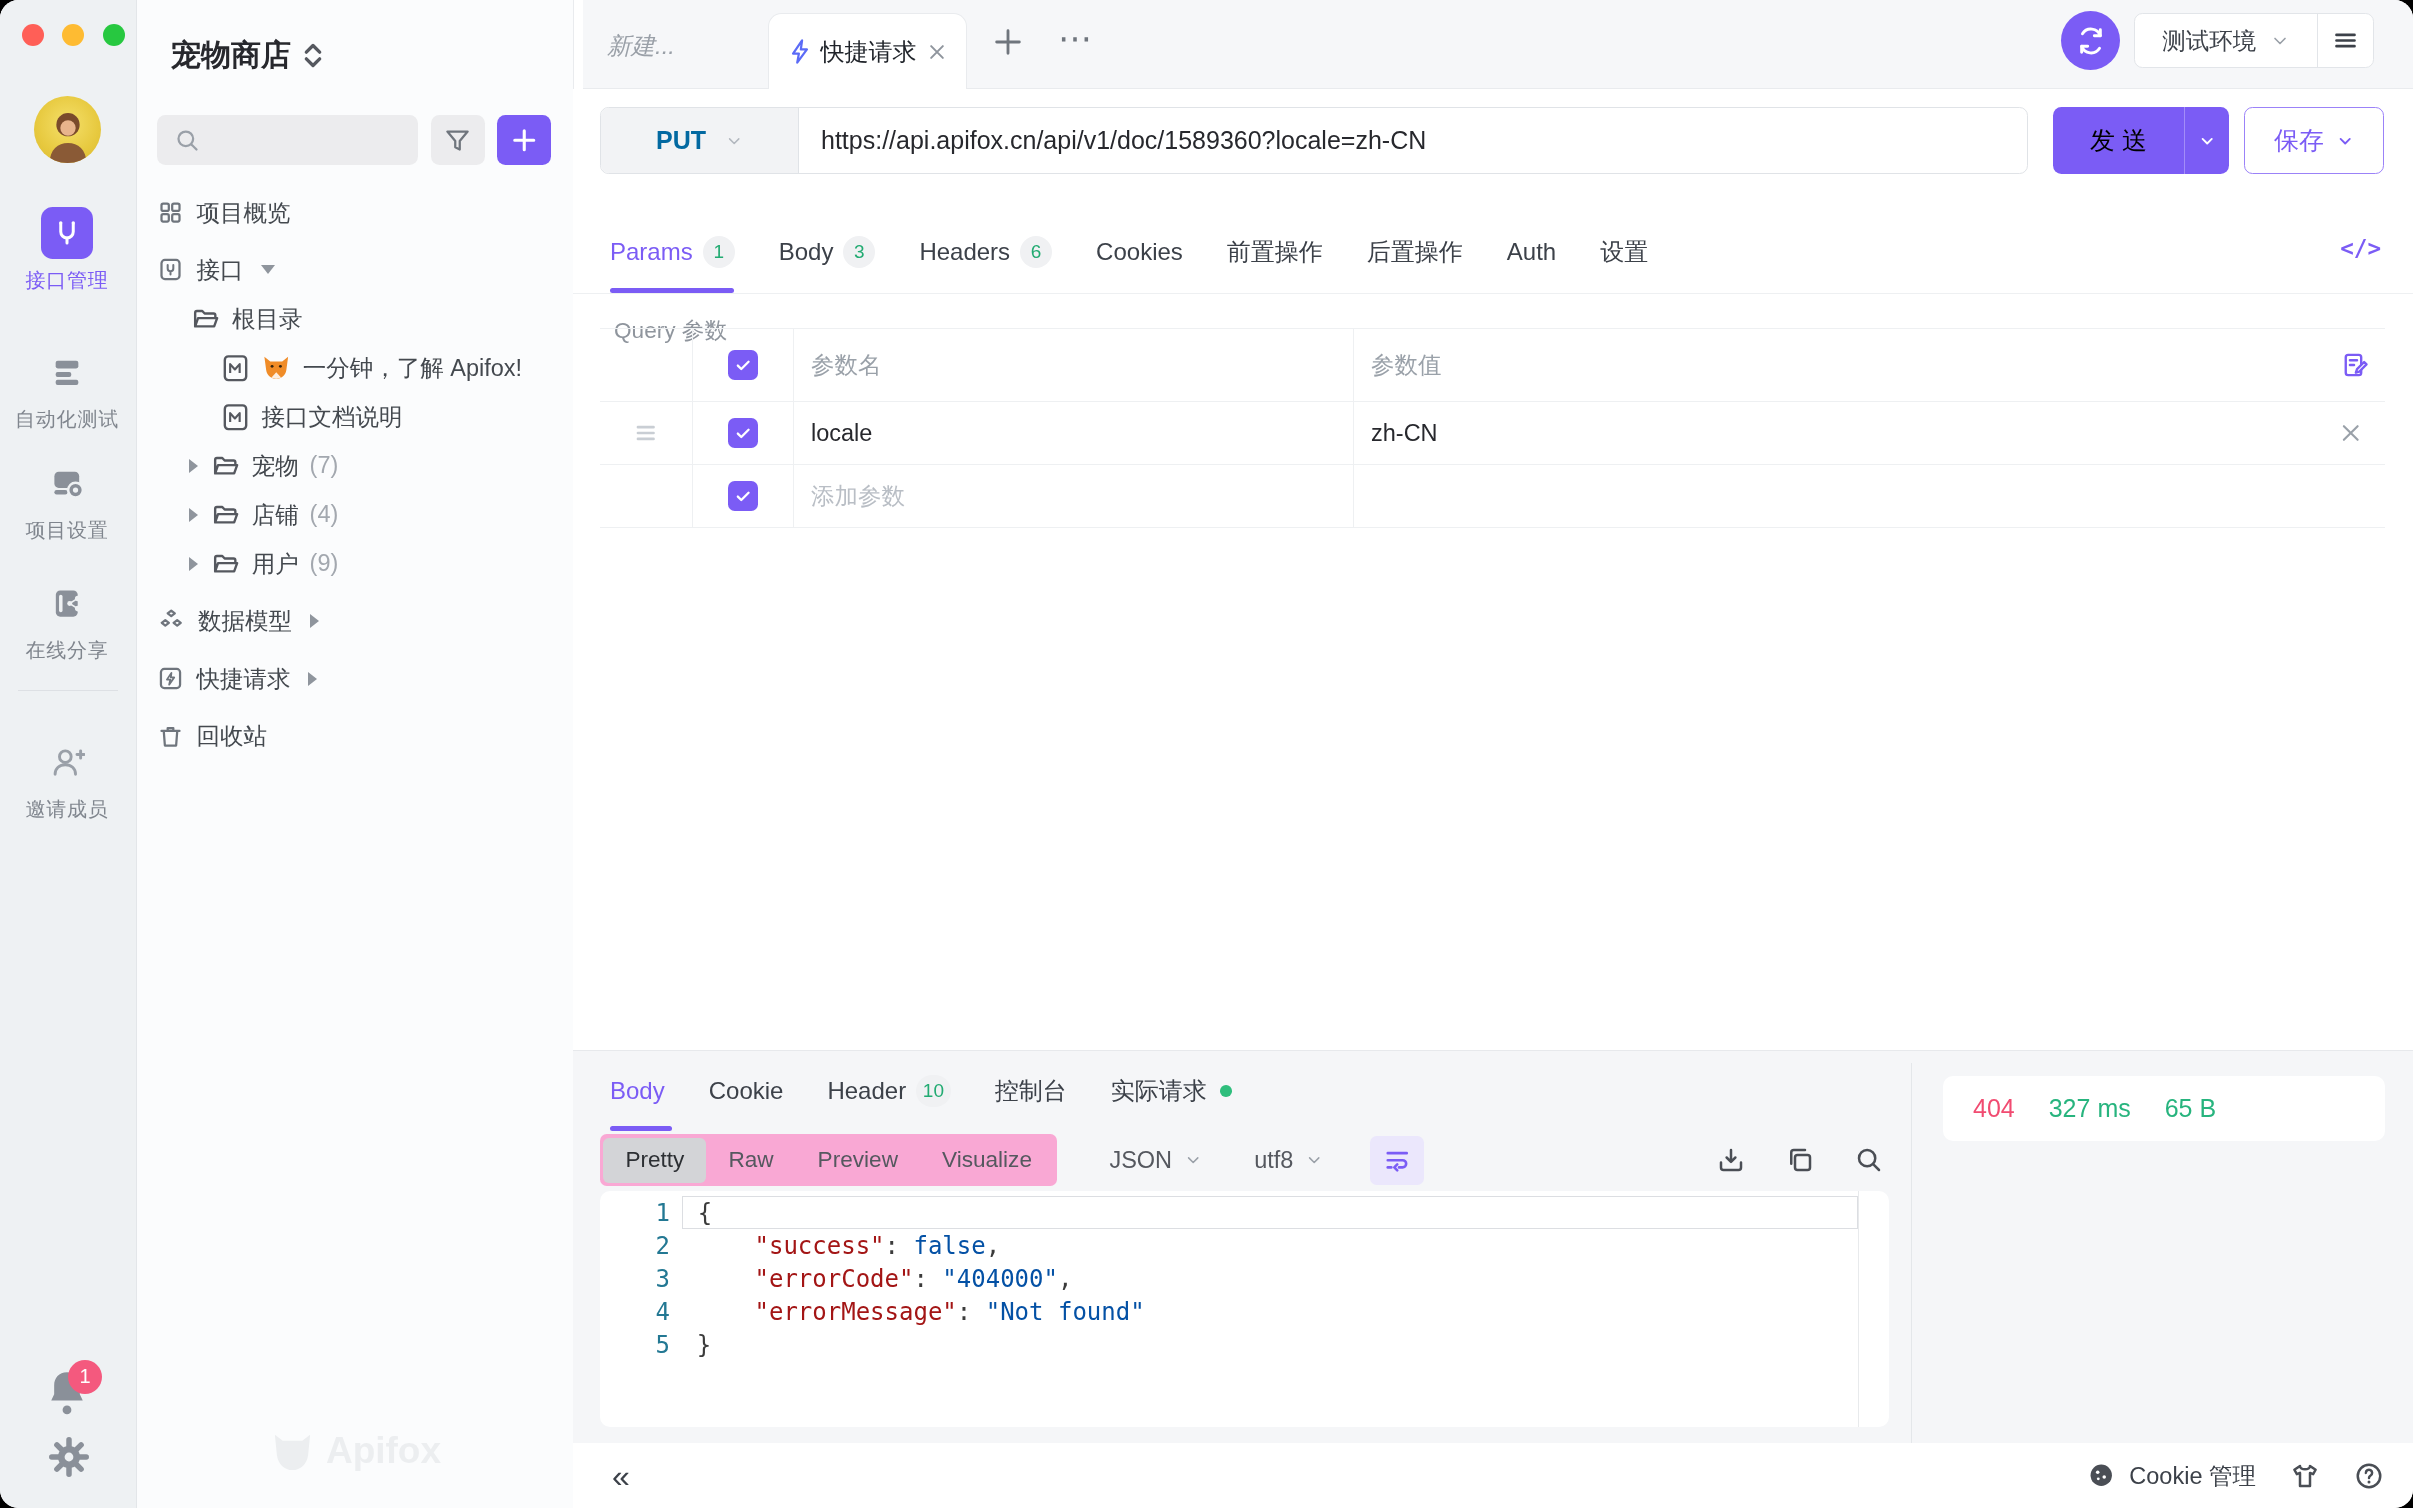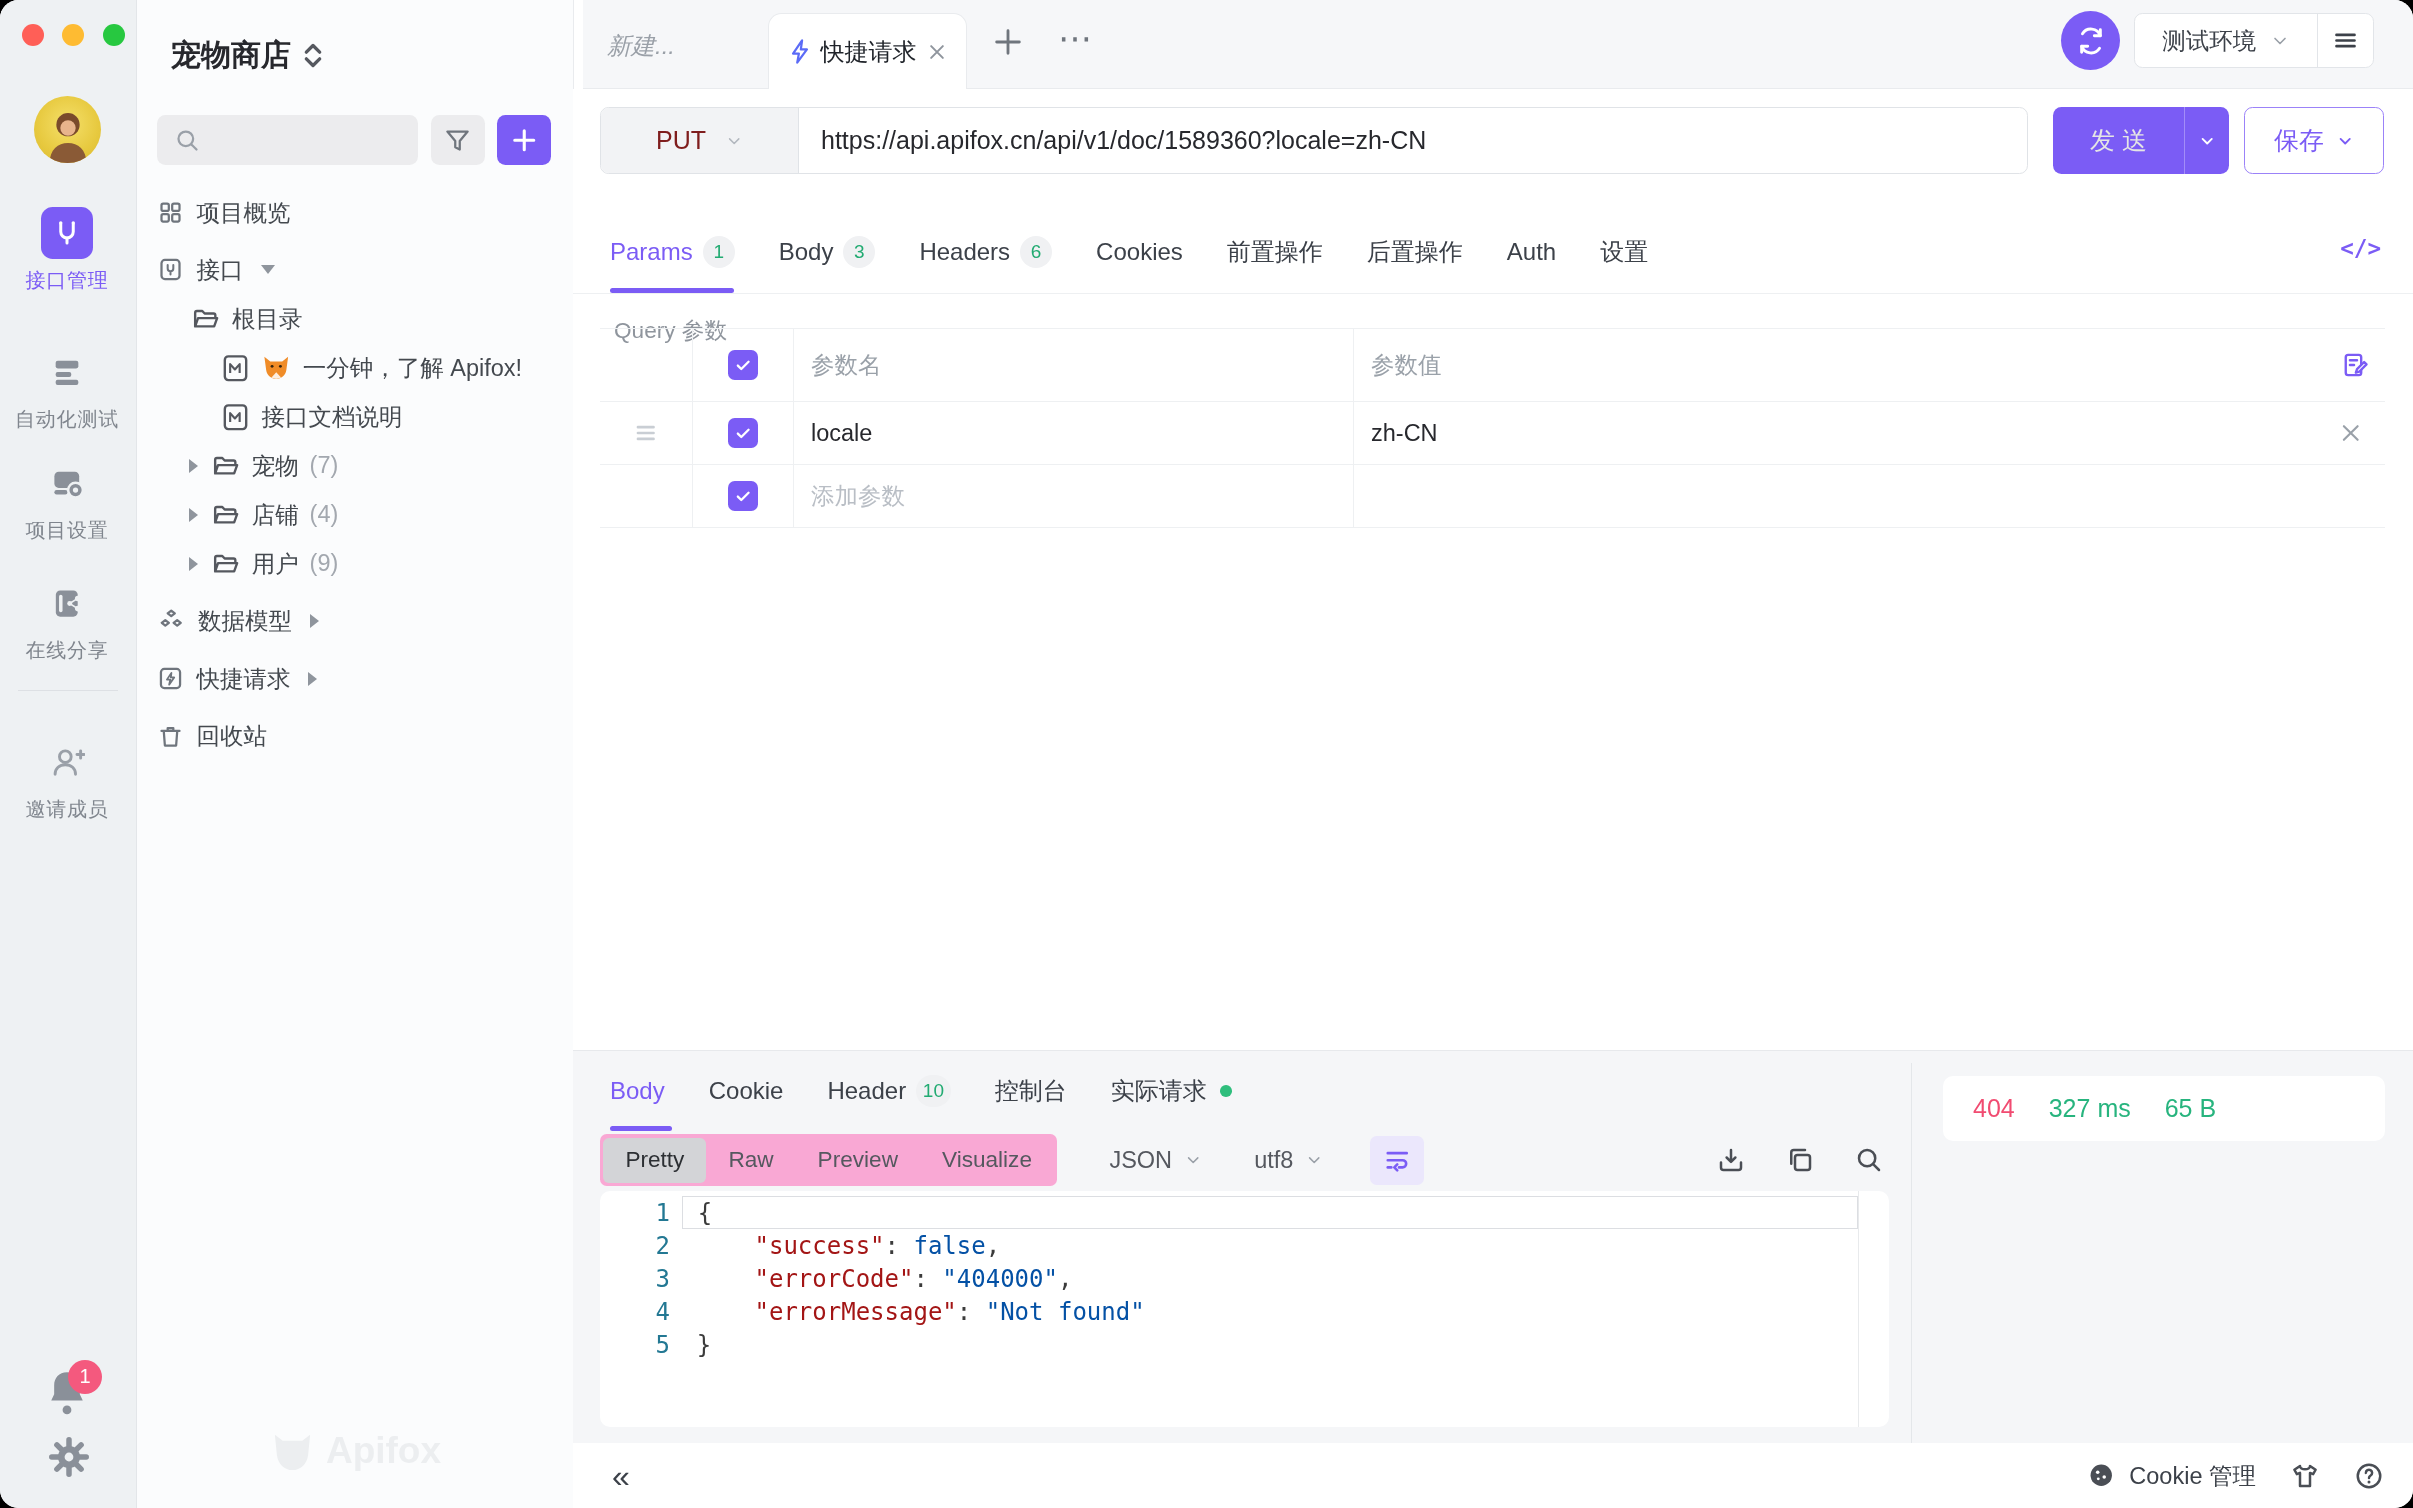--- a/index.html
+++ b/index.html
@@ -46,24 +46,24 @@
   .tab-plus{position:absolute;left:408px;top:25px;color:#6f757d;}
   .tab-dots{position:absolute;left:475px;top:18.4px;color:#6f757d;font-size:34px;letter-spacing:3.4px;}
   .sync-btn{position:absolute;right:293px;top:11px;width:59px;height:59px;border-radius:50%;background:#7b5cf5;display:flex;align-items:center;justify-content:center;}
   .env-group{position:absolute;right:39px;top:13.4px;width:240px;height:55px;background:#fff;border:0.8px solid #e2e5e9;border-radius:8.4px;display:flex;align-items:stretch;box-sizing:border-box;}
   .env-sel{flex:1;display:flex;align-items:center;justify-content:center;gap:13.4px;font-size:23.5px;color:#3c4149;border-right:0.8px solid #e2e5e9;}
   .env-menu{width:55px;display:flex;align-items:center;justify-content:center;}
   
   .reqbar{position:absolute;left:0;top:89px;right:0;height:122px;background:#fff;}
   .url-combo{position:absolute;left:27px;top:18.4px;width:1428px;height:67px;border:0.8px solid #e0e3e7;border-radius:8.4px;display:flex;align-items:stretch;box-sizing:border-box;overflow:hidden;}
   .method{width:197px;background:#f2f3f5;display:flex;align-items:center;justify-content:center;gap:18.4px;border-right:0.8px solid #e0e3e7;}
-  .method-label{font-size:25px;font-weight:400;color:#7f1d1d;}
+  .method-label{font-size:25px;font-weight:700;color:#0369a1;}
   .url-text{flex:1;display:flex;align-items:center;padding-left:22px;font-size:25px;color:#27282d;white-space:nowrap;}
   .send-btn{position:absolute;right:184px;top:18.4px;width:176px;height:67px;background:#7b5cf5;border-radius:8.4px;display:flex;align-items:stretch;overflow:hidden;}
-  .send-label{flex:1;display:flex;align-items:center;justify-content:center;color:#e5e5e5;font-size:25px;}
+  .send-label{flex:1;display:flex;align-items:center;justify-content:center;color:#000000;font-size:25px;}
   .send-caret{width:44px;display:flex;align-items:center;justify-content:center;border-left:0.8px solid rgba(255,255,255,.3);}
   .save-btn{position:absolute;right:29px;top:18.4px;width:140px;height:67px;background:#fff;border:0.8px solid #9b82f8;border-radius:8.4px;display:flex;align-items:center;justify-content:center;gap:11.7px;color:#7b5cf5;font-size:25px;box-sizing:border-box;}
   
   .reqtabs{position:absolute;left:0;top:210px;right:0;height:84px;border-bottom:0.8px solid #eef0f2;background:#fff;box-sizing:border-box;}
   .reqtabs-inner{position:absolute;left:37px;top:0;height:100%;display:flex;align-items:center;gap:44px;font-size:24px;color:#3c4149;}
   .rtab{display:flex;align-items:center;gap:10px;}
   .rtab.active{color:#7b5cf5;}
   .badge{background:#f0f1f3;color:#22ab72;font-size:19px;min-width:32px;height:32px;border-radius:16px;display:flex;align-items:center;justify-content:center;padding:0 6.7px;box-sizing:border-box;}
   .rtab-underline{position:absolute;left:37px;bottom:0;width:124px;height:5px;border-radius:2.5px;background:#7b5cf5;}
   .code-toggle{position:absolute;right:32px;top:25px;color:#7b5cf5;font-family:"DejaVu Sans Mono",monospace;font-size:22.6px;font-weight:700;}

